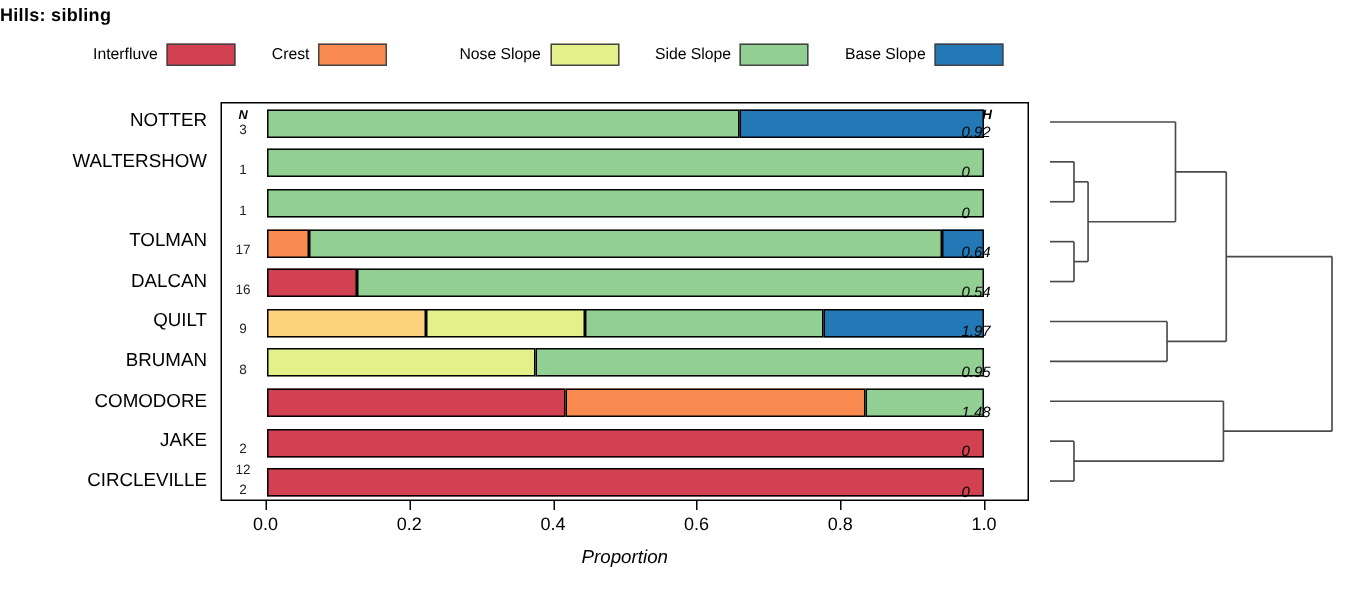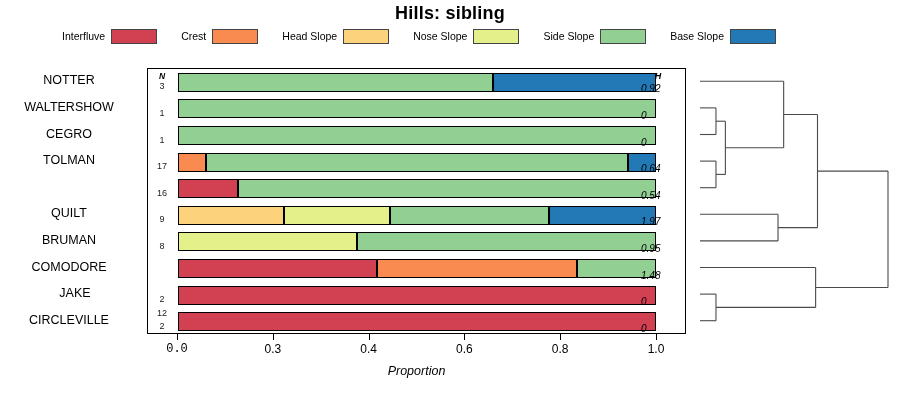--- a/index.html
+++ b/index.html
@@ -7,22 +7,22 @@
     width:900px; height:400px; position:relative;
     background:#ffffff;
     font-family:"Liberation Sans", sans-serif;
     color:#000000;
     overflow:hidden;
   }
 
   
   #chart-title {
     position:absolute; left:0; top:3px; width:900px;
-    text-align:center;
-    font-size:18px; font-weight:bold;
+    text-align:left;
+    font-size:12px; font-weight:bold;
     letter-spacing:0.2px;
   }
 
   
   #legend {
     position:absolute; left:62px; top:27px; width:720px; height:18px;
     display:flex; align-items:center; justify-content:flex-start;
   }
   .legend-item { display:flex; align-items:center; }
   .legend-label { font-size:10.5px; white-space:nowrap; }
@@ -40,21 +40,21 @@
     box-sizing:border-box;
     background:#ffffff;
   }
 
   
   #ylabels {
     position:absolute; left:0px; top:68px; width:143px; height:266px;
   }
   .ylabel {
     position:absolute; right:0; width:143px;
-    text-align:center; padding-right:5px;
+    text-align:right; padding-right:5px;
     font-size:12.5px; box-sizing:border-box;
     white-space:nowrap;
   }
 
   
   #ncol { position:absolute; left:0; top:0; width:30px; height:266px; }
   .ncell {
     position:absolute; left:0; width:28px; text-align:center;
     font-size:9px; color:#222;
   }
@@ -125,46 +125,42 @@
     <div class="legend-item">
       <span class="legend-label">Interfluve</span>
       <span class="legend-swatch" style="background: rgb(209, 65, 82);"></span>
     </div>
     <span class="legend-gap"></span>
     <div class="legend-item">
       <span class="legend-label">Crest</span>
       <span class="legend-swatch" style="background: rgb(250, 139, 80);"></span>
     </div>
     <span class="legend-gap"></span>
-    <div class="legend-item">
-      <span class="legend-label">Head Slope</span>
-      <span class="legend-swatch" style="background: rgb(252, 210, 124);"></span>
-    </div>
     <span class="legend-gap"></span>
     <div class="legend-item">
       <span class="legend-label">Nose Slope</span>
       <span class="legend-swatch" style="background: rgb(228, 240, 138);"></span>
     </div>
     <span class="legend-gap"></span>
     <div class="legend-item">
       <span class="legend-label">Side Slope</span>
       <span class="legend-swatch" style="background: rgb(146, 207, 147);"></span>
     </div>
     <span class="legend-gap"></span>
     <div class="legend-item">
       <span class="legend-label">Base Slope</span>
       <span class="legend-swatch" style="background: rgb(35, 121, 181);"></span>
     </div>
   </div>
 
 <div id="ylabels">
     <div class="ylabel" style="top: 5.3px;">NOTTER</div>
     <div class="ylabel" style="top: 31.9px;">WALTERSHOW</div>
-    <div class="ylabel" style="top: 58.5px;">CEGRO</div>
     <div class="ylabel" style="top: 85.1px;">TOLMAN</div>
+    <div class="ylabel" style="top: 111.7px;">DALCAN</div>
     <div class="ylabel" style="top: 164.9px;">BRUMAN</div>
     <div class="ylabel" style="top: 138.3px;">QUILT</div>
     <div class="ylabel" style="top: 191.5px;">COMODORE</div>
     <div class="ylabel" style="top: 218.1px; padding-left: 12px;">JAKE</div>
     <div class="ylabel" style="top: 244.7px;">CIRCLEVILLE</div>
   </div>
 
 <div id="plot-panel">
   <div id="ncol">
     <div id="n-header">N</div>
@@ -251,23 +247,23 @@
       <div class="hcell" style="top: 147.3px;">1.97</div>
       <div class="hcell" style="top: 173.9px;">0.95</div>
       <div class="hcell" style="top: 200.5px;">1.48</div>
       <div class="hcell" style="top: 227.1px;">0</div>
       <div class="hcell" style="top: 253.7px;">0</div>
     </div>
 </div>
 
 <div id="xaxis">
     <div class="xtick" style="left: 0px;"></div>
-    <div class="xticklabel" style="left: 0px; font-family: Liberation Mono, monospace;">0.0</div>
+    <div class="xticklabel" style="left: 0px;">0.0</div>
     <div class="xtick" style="left: 95.8px;"></div>
-    <div class="xticklabel" style="left: 95.8px;">0.3</div>
+    <div class="xticklabel" style="left: 95.8px;">0.2</div>
     <div class="xtick" style="left: 191.6px;"></div>
     <div class="xticklabel" style="left: 191.6px;">0.4</div>
     <div class="xtick" style="left: 287.4px;"></div>
     <div class="xticklabel" style="left: 287.4px;">0.6</div>
     <div class="xtick" style="left: 383.2px;"></div>
     <div class="xticklabel" style="left: 383.2px;">0.8</div>
     <div class="xtick" style="left: 479px;"></div>
     <div class="xticklabel" style="left: 479px;">1.0</div>
   </div>
 <div id="xaxis-title">Proportion</div>

